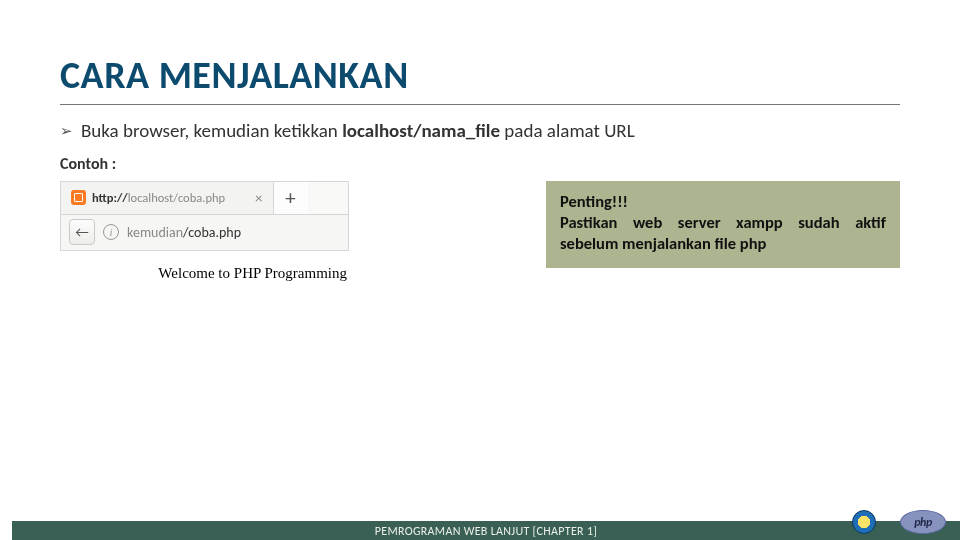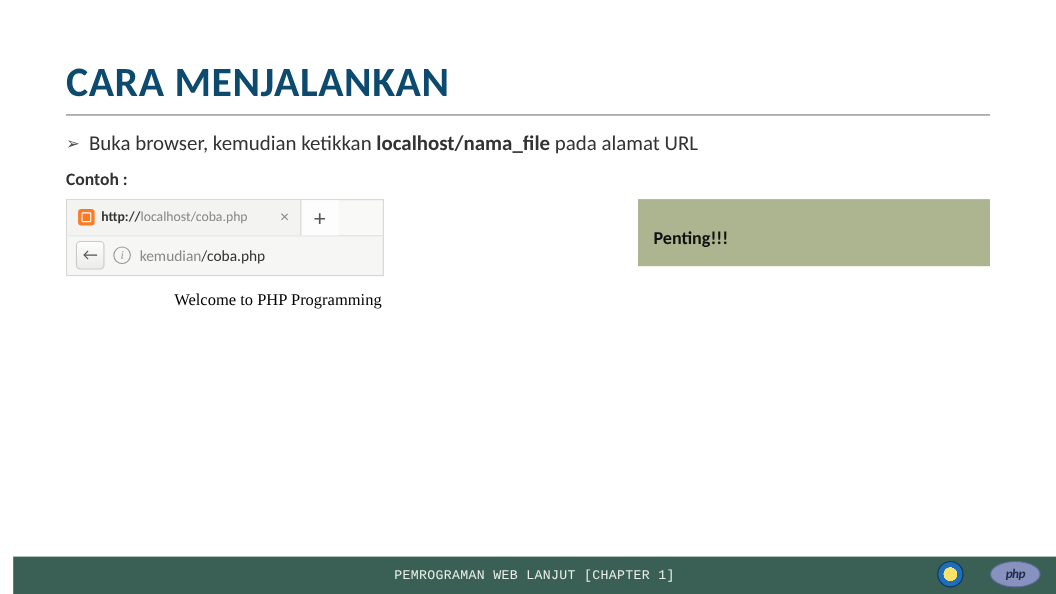--- a/index.html
+++ b/index.html
@@ -132,39 +132,38 @@
   }
   .url-text .path { color: #333; }
   .page-content {
     padding: 14px 2px 0 2px;
     font-family: Liberation Serif, serif;
     font-size: 15px;
     color: #000;
     text-align: right;
   }
   .note-box {
-    width: 320px;
+    width: 354px;
     background: #acb58f;
     margin-left: auto;
-    padding: 26px 14px 14px 14px;
+    padding: 10px 14px 14px 14px;
     font-size: 16.5px;
     font-weight: 700;
     color: #111;
     line-height: 1.28;
     text-align: justify;
   }
   .footer-bar {
     position: absolute;
     left: 12px; right: 0; bottom: 0;
-    height: 34px;
+    height: 19px;
     background: #3a5f54;
     display: flex;
     align-items: center;
     justify-content: center;
-    font-family: Liberation Mono, monospace;
   }
   .footer-text {
     color: #e9efe6;
     font-size: 12px;
     letter-spacing: 0.3px;
   }
   .logos {
     position: absolute;
     right: 14px;
     bottom: 6px;
@@ -228,20 +227,21 @@
         <div class="info-i">i</div>
         <div class="url-text">
           <span>kemudian</span><span class="path">/coba.php</span>
         </div>
       </div>
       <div class="page-content">Welcome to PHP Programming</div>
     </div>
 
     <div class="note-box">
       <div>Penting!!!</div>
+      <div>Pastikan web server xampp sudah aktif sebelum menjalankan file php</div>
     </div>
 
   </div>
 
 </div>
 
 <div class="footer-bar">
   <span class="footer-text">PEMROGRAMAN WEB LANJUT [CHAPTER 1]</span>
 </div>
 

